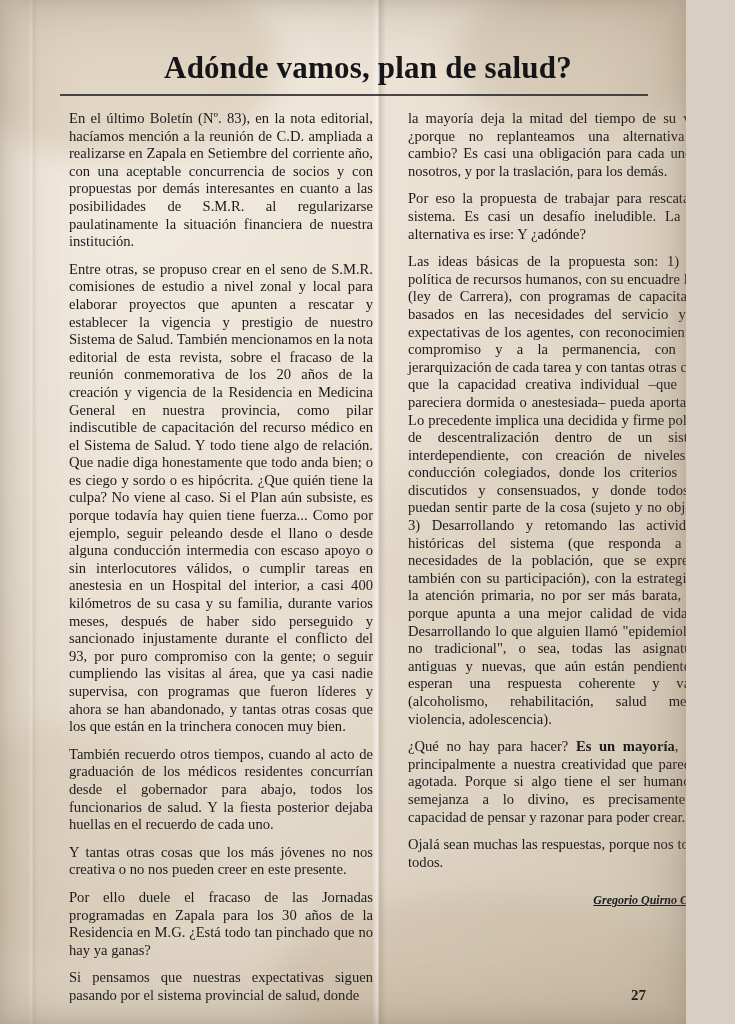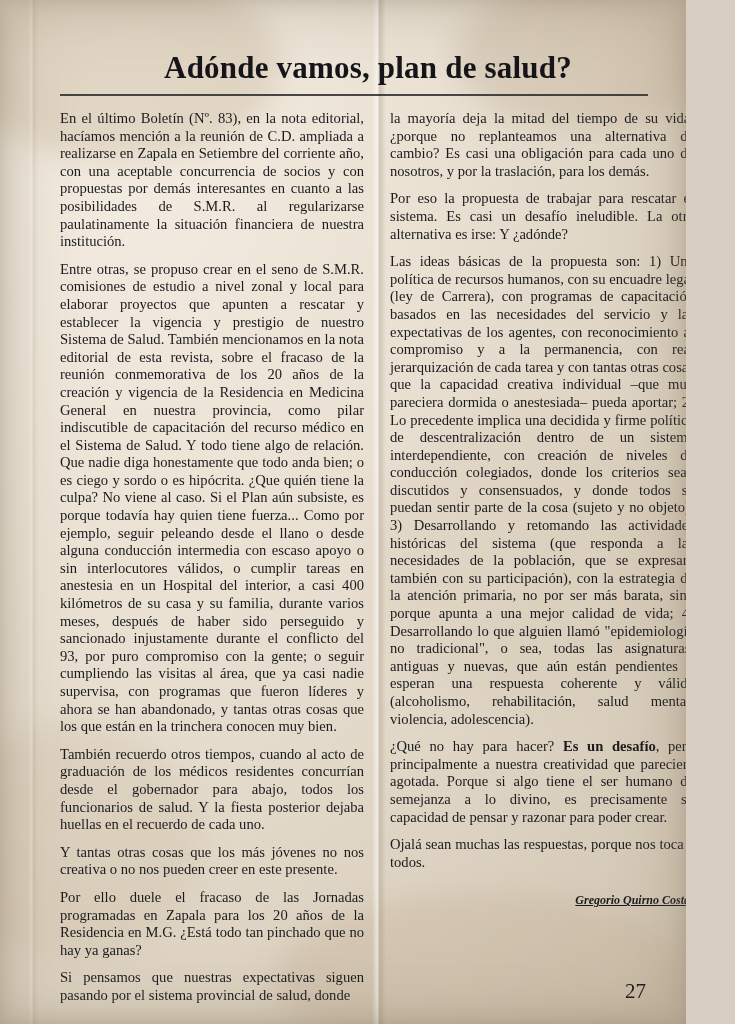--- a/index.html
+++ b/index.html
@@ -81,20 +81,21 @@
   }
 
   .columns {
     display: flex;
     gap: 26px;
     align-items: flex-start;
   }
   .col {
     width: 304px;
     flex: 0 0 304px;
+    margin-left: 9px;
   }
   .col p {
     margin: 0 0 10px 0;
     font-size: 14.6px;
     line-height: 17.6px;
     text-align: justify;
     color: #1b1b1d;
     text-indent: 0;
     hyphens: auto;
   }
@@ -108,22 +109,22 @@
     font-size: 12px;
     color: #1b1b1d;
     padding-right: 4px;
     text-decoration: underline;
   }
 
   .page-number {
     position: absolute;
     right: 2px;
     bottom: 2px;
-    font-weight: normal;
-    font-size: 21px;
+    font-weight: bold;
+    font-size: 15px;
     color: #18181a;
   }
 
   
   .ink { filter: blur(0.12px); }
 </style>
 </head>
 <body>
 
 <div class="page">
@@ -138,29 +139,29 @@
   <div class="content ink">
     <div class="title">Adónde vamos, plan de salud?</div>
     <div class="rule"></div>
 
     <div class="columns">
       <div class="col">
         <p>En el último Boletín (Nº. 83), en la nota editorial, hacíamos mención a la reunión de C.D. ampliada a realizarse en Zapala en Setiembre del corriente año, con una aceptable concurrencia de socios y con propuestas por demás interesantes en cuanto a las posibilidades de S.M.R. al regularizarse paulatinamente la situación financiera de nuestra institución.</p>
         <p>Entre otras, se propuso crear en el seno de S.M.R. comisiones de estudio a nivel zonal y local para elaborar proyectos que apunten a rescatar y establecer la vigencia y prestigio de nuestro Sistema de Salud. También mencionamos en la nota editorial de esta revista, sobre el fracaso de la reunión conmemorativa de los 20 años de la creación y vigencia de la Residencia en Medicina General en nuestra provincia, como pilar indiscutible de capacitación del recurso médico en el Sistema de Salud. Y todo tiene algo de relación. Que nadie diga honestamente que todo anda bien; o es ciego y sordo o es hipócrita. ¿Que quién tiene la culpa? No viene al caso. Si el Plan aún subsiste, es porque todavía hay quien tiene fuerza... Como por ejemplo, seguir peleando desde el llano o desde alguna conducción intermedia con escaso apoyo o sin interlocutores válidos, o cumplir tareas en anestesia en un Hospital del interior, a casi 400 kilómetros de su casa y su familia, durante varios meses, después de haber sido perseguido y sancionado injustamente durante el conflicto del 93, por puro compromiso con la gente; o seguir cumpliendo las visitas al área, que ya casi nadie supervisa, con programas que fueron líderes y ahora se han abandonado, y tantas otras cosas que los que están en la trinchera conocen muy bien.</p>
         <p>También recuerdo otros tiempos, cuando al acto de graduación de los médicos residentes concurrían desde el gobernador para abajo, todos los funcionarios de salud. Y la fiesta posterior dejaba huellas en el recuerdo de cada uno.</p>
         <p>Y tantas otras cosas que los más jóvenes no nos creativa o no nos pueden creer en este presente.</p>
-        <p>Por ello duele el fracaso de las Jornadas programadas en Zapala para los 20 años de la Residencia en M.G. ¿Está todo tan pinchado que no hay ya ganas?</p>
+        <p>Por ello duele el fracaso de las Jornadas programadas en Zapala para los 30 años de la Residencia en M.G. ¿Está todo tan pinchado que no hay ya ganas?</p>
         <p>Si pensamos que nuestras expectativas siguen pasando por el sistema provincial de salud, donde</p>
       </div>
 
       <div class="col">
         <p>la mayoría deja la mitad del tiempo de su vida, ¿porque no replanteamos una alternativa de cambio? Es casi una obligación para cada uno de nosotros, y por la traslación, para los demás.</p>
         <p>Por eso la propuesta de trabajar para rescatar el sistema. Es casi un desafío ineludible. La otra alternativa es irse: Y ¿adónde?</p>
         <p>Las ideas básicas de la propuesta son: 1) Una política de recursos humanos, con su encuadre legal (ley de Carrera), con programas de capacitación basados en las necesidades del servicio y las expectativas de los agentes, con reconocimiento al compromiso y a la permanencia, con real jerarquización de cada tarea y con tantas otras cosas que la capacidad creativa individual –que muy pareciera dormida o anestesiada– pueda aportar; 2) Lo precedente implica una decidida y firme política de descentralización dentro de un sistema interdependiente, con creación de niveles de conducción colegiados, donde los criterios sean discutidos y consensuados, y donde todos se puedan sentir parte de la cosa (sujeto y no objeto); 3) Desarrollando y retomando las actividades históricas del sistema (que responda a las necesidades de la población, que se expresará también con su participación), con la estrategia de la atención primaria, no por ser más barata, sino porque apunta a una mejor calidad de vida; 4) Desarrollando lo que alguien llamó "epidemiología no tradicional", o sea, todas las asignaturas, antiguas y nuevas, que aún están pendientes y esperan una respuesta coherente y válida (alcoholismo, rehabilitación, salud mental, violencia, adolescencia).</p>
-        <p>¿Qué no hay para hacer? <b>Es un desafío</b>, pero principalmente a nuestra creatividad que pareciera agotada. Porque si algo tiene el ser humano de semejanza a lo divino, es precisamente su capacidad de pensar y razonar para poder crear.</p>
+        <p>¿Qué no hay para hacer? <b>Es un mayoría</b>, pero principalmente a nuestra creatividad que pareciera agotada. Porque si algo tiene el ser humano de semejanza a lo divino, es precisamente su capacidad de pensar y razonar para poder crear.</p>
         <p>Ojalá sean muchas las respuestas, porque nos toca a todos.</p>
 
         <div class="signature">Gregorio Quirno Costa</div>
       </div>
     </div>
 
     <div class="page-number">27</div>
   </div>
 
   <div class="edge-shadow"></div>

